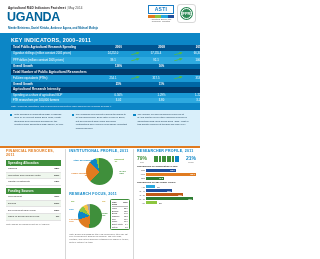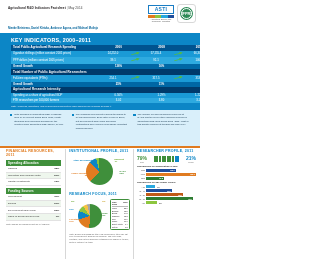--- a/index.html
+++ b/index.html
@@ -105,20 +105,21 @@
 <body>
 
 <div class="page">
 
   <div class="hdr">
     <div class="hdr-line">
       <span>Agricultural R&amp;D Indicators Factsheet</span>
       <span class="sep">|</span>
       <span class="mon">May 2014</span>
     </div>
+    <div class="country">UGANDA</div>
     <div class="authors">Nienke Beintema, Daniel Kiriuka, Ambrose Agona, and Michael Mulinja</div>
 
     <div class="asti">
       <div class="asti-top">
           <span class="asti-txt">ASTI</span>
         </div>
       <div class="asti-bar">
           <i style="background:#e07b20"></i>
           <i style="background:#8dc63f"></i>
           <i style="background:#29a8df"></i>

